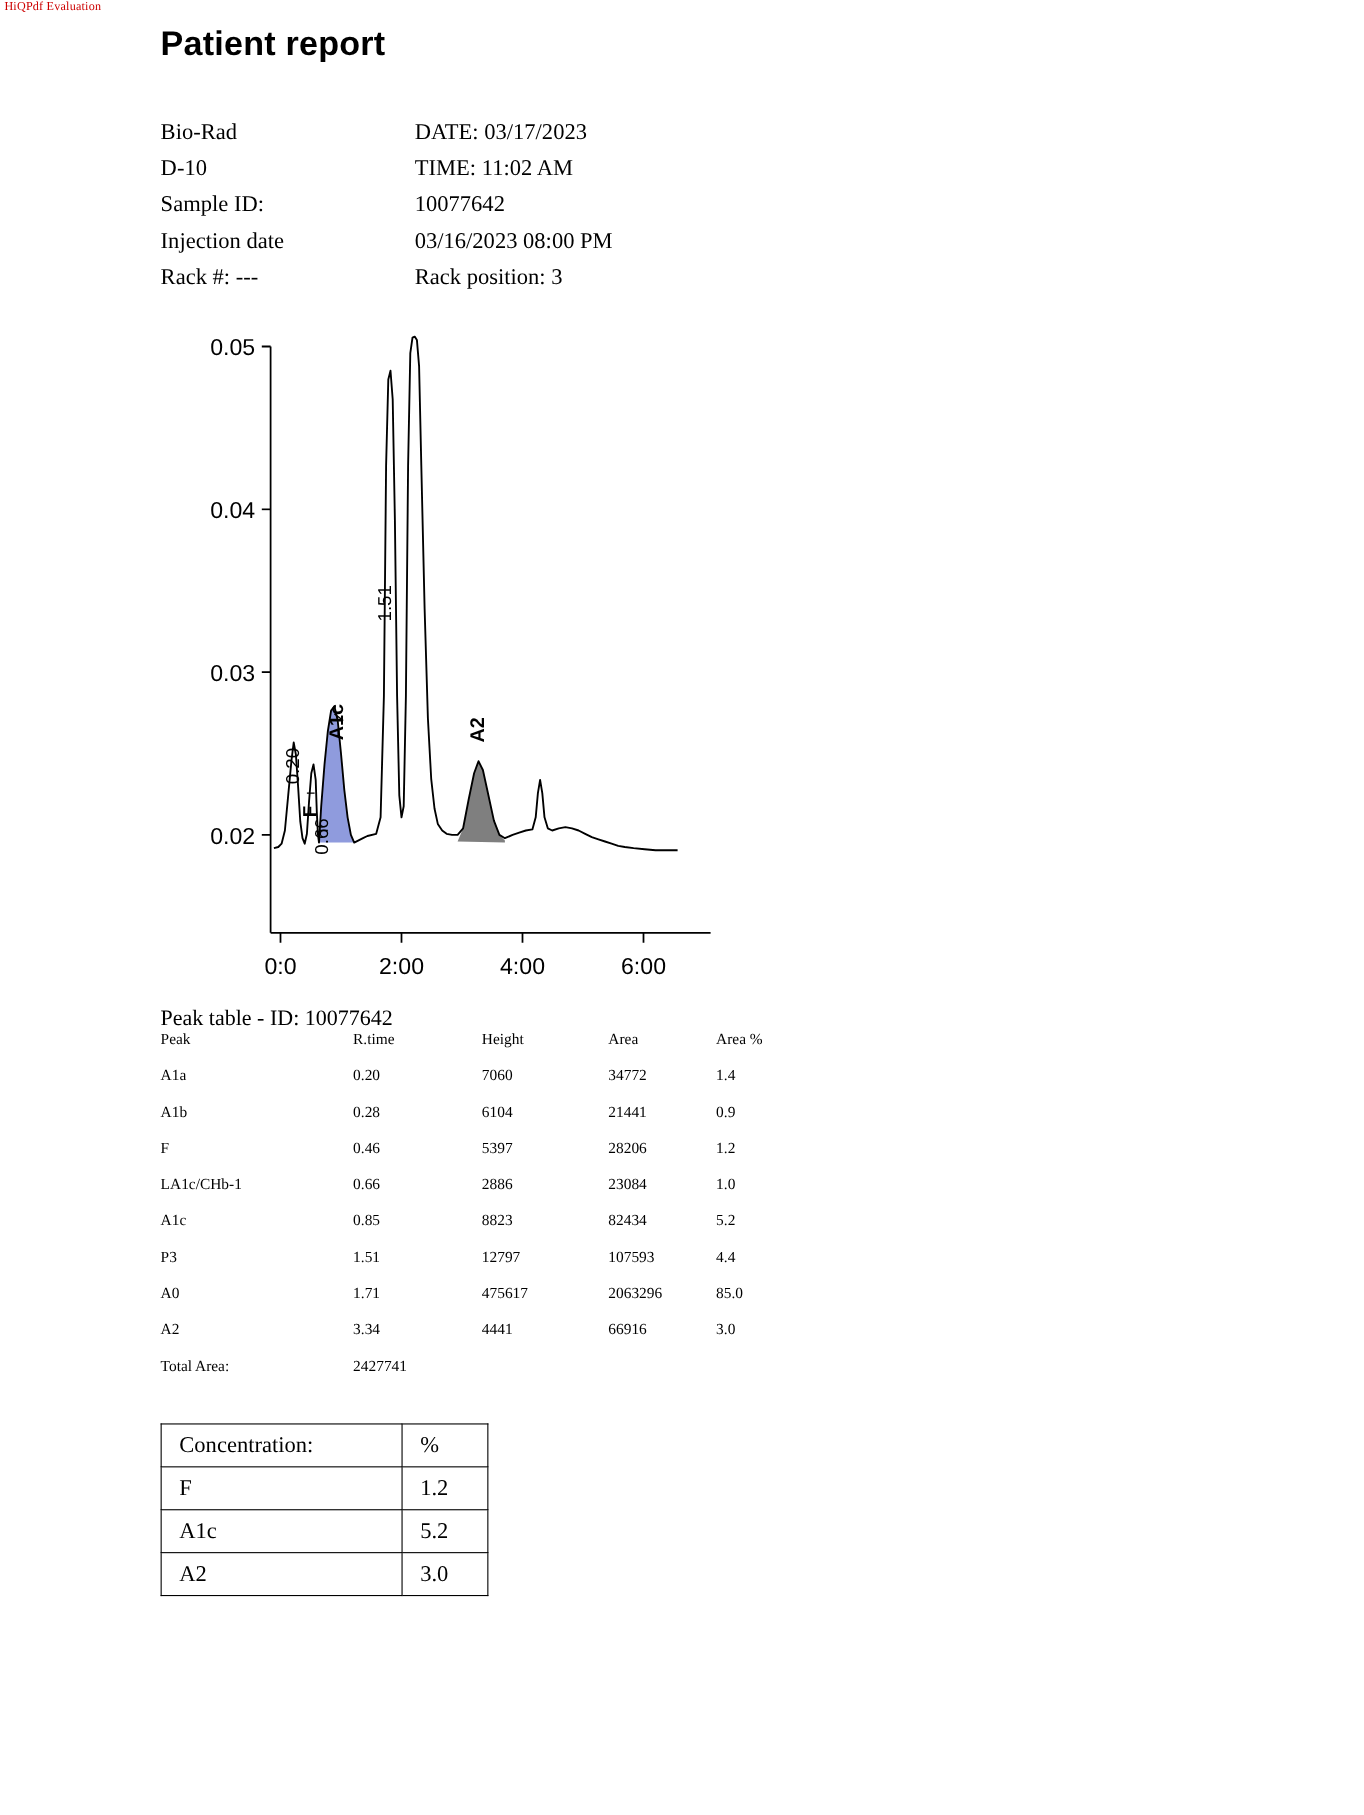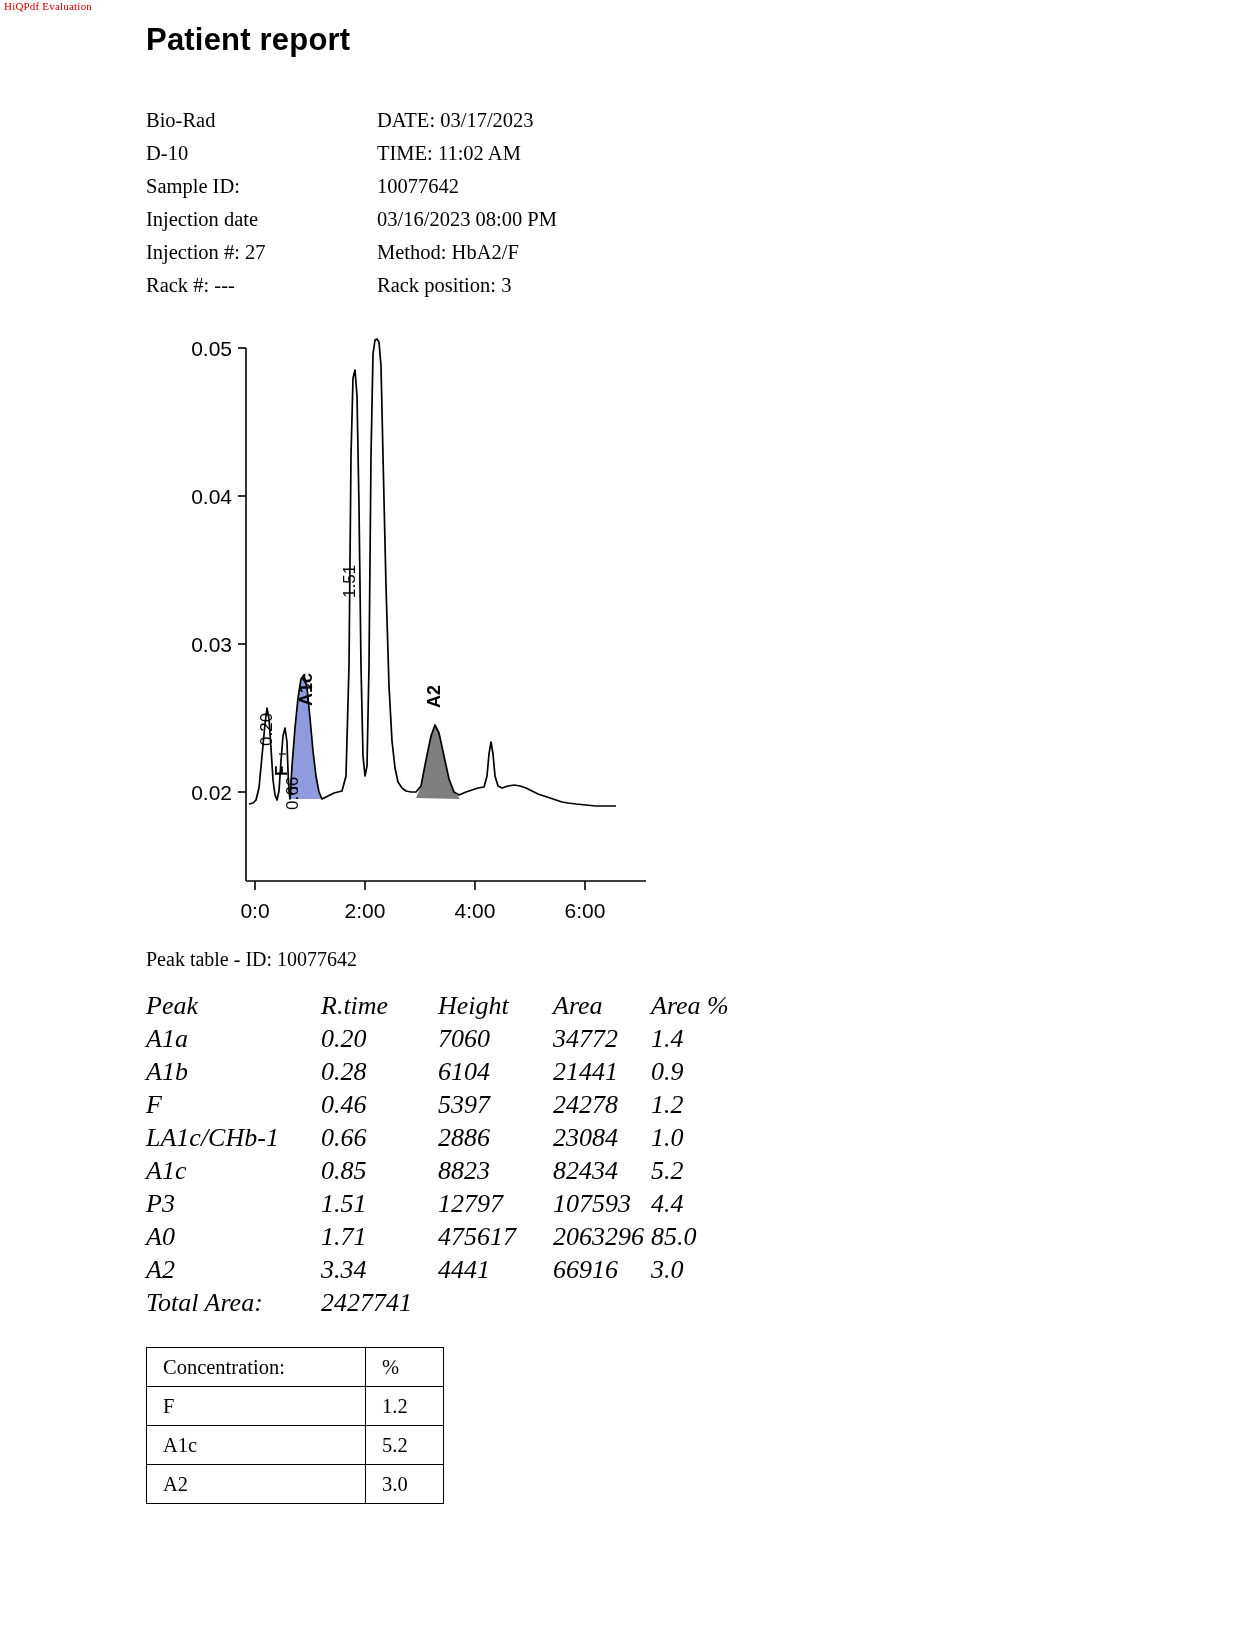--- a/index.html
+++ b/index.html
@@ -64,23 +64,22 @@
   .chart-svg {
     display: block;
   }
   
   .peak-title {
     margin-top: 22px;
     font-size: 20px;
   }
   table.peaks {
     border-collapse: collapse;
-    font-size: 26px;
-    margin-top: 20px;
-    font-style: italic;
+    font-size: 14px;
+    margin-top: 0;
   }
   table.peaks td, table.peaks th {
     text-align: left;
     font-weight: normal;
     padding: 0;
     height: 33px;
     vertical-align: top;
   }
   .col-peak   { width: 175px; }
   .col-rtime  { width: 117px; }
@@ -121,24 +120,20 @@
       <div class="info-left">D-10</div>
       <div class="info-right">TIME:  11:02 AM</div>
     </div>
     <div class="info-row">
       <div class="info-left">Sample ID:</div>
       <div class="info-right">10077642</div>
     </div>
     <div class="info-row">
       <div class="info-left">Injection date</div>
       <div class="info-right">03/16/2023 08:00 PM</div>
-    </div>
-    <div class="info-row">
-      <div class="info-left">Injection #: 27</div>
-      <div class="info-right">Method: HbA2/F</div>
     </div>
     <div class="info-row">
       <div class="info-left">Rack #: ---</div>
       <div class="info-right">Rack position: 3</div>
     </div>
   </div>
 
   <div class="chart-wrap">
     <svg class="chart-svg" width="520" height="590" viewBox="0 0 520 590" xmlns="http://www.w3.org/2000/svg">
 
@@ -219,21 +214,21 @@
         <td>A1b</td>
         <td>0.28</td>
         <td>6104</td>
         <td>21441</td>
         <td>0.9</td>
       </tr>
       <tr>
         <td>F</td>
         <td>0.46</td>
         <td>5397</td>
-        <td>24278</td>
+        <td>28206</td>
         <td>1.2</td>
       </tr>
       <tr>
         <td>LA1c/CHb-1</td>
         <td>0.66</td>
         <td>2886</td>
         <td>23084</td>
         <td>1.0</td>
       </tr>
       <tr>

